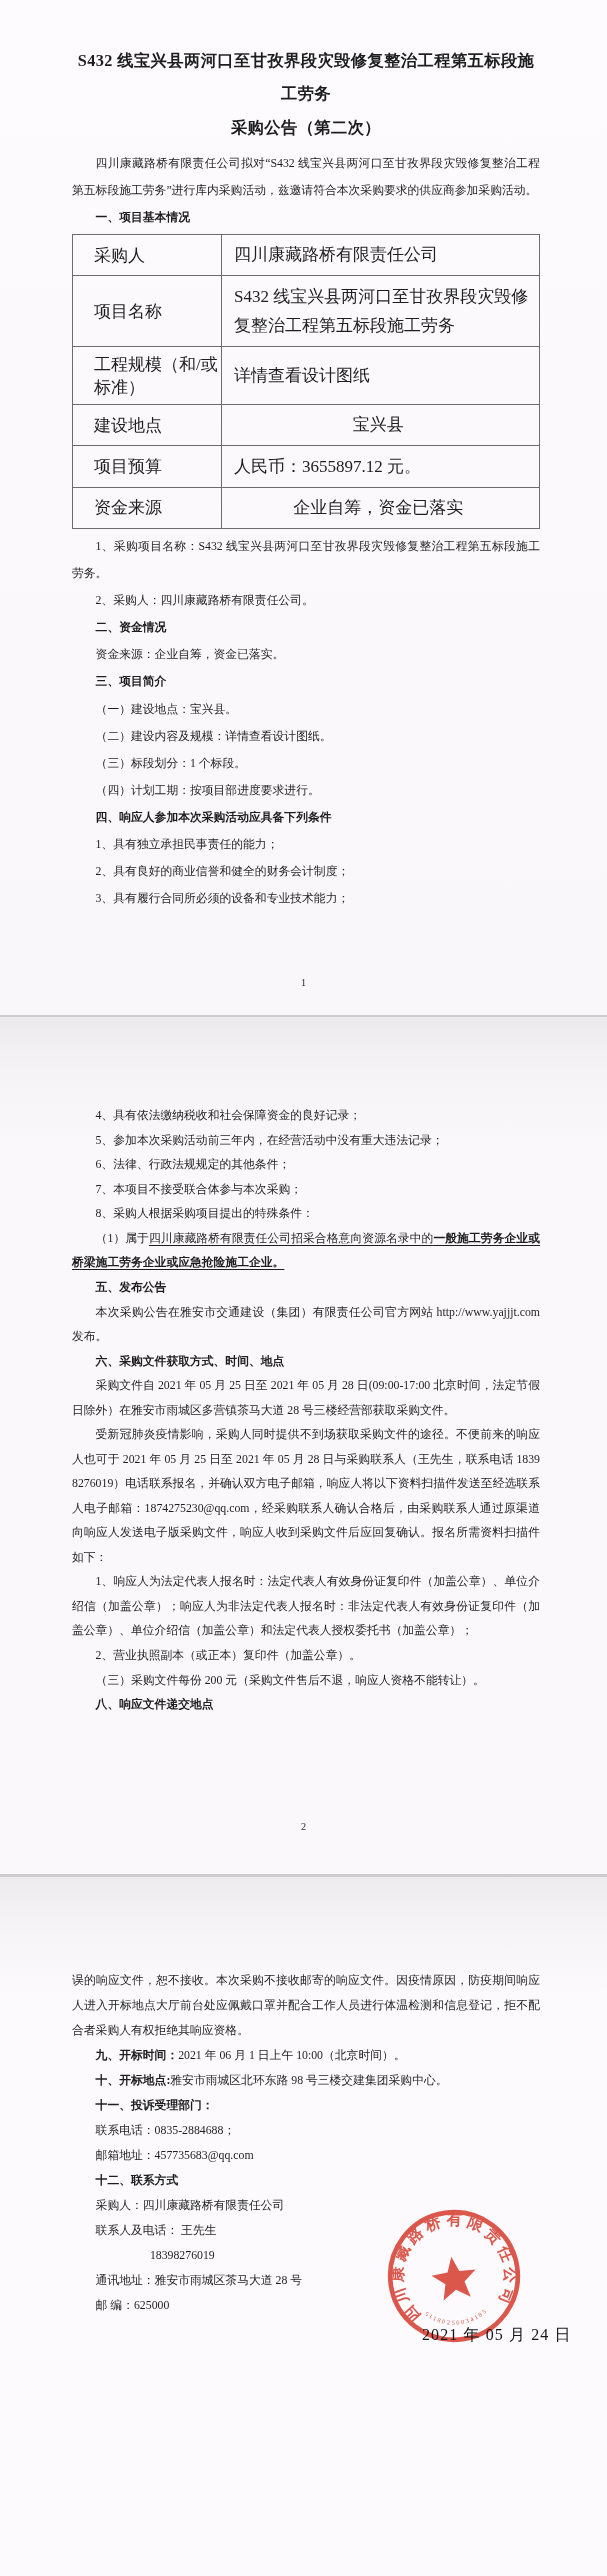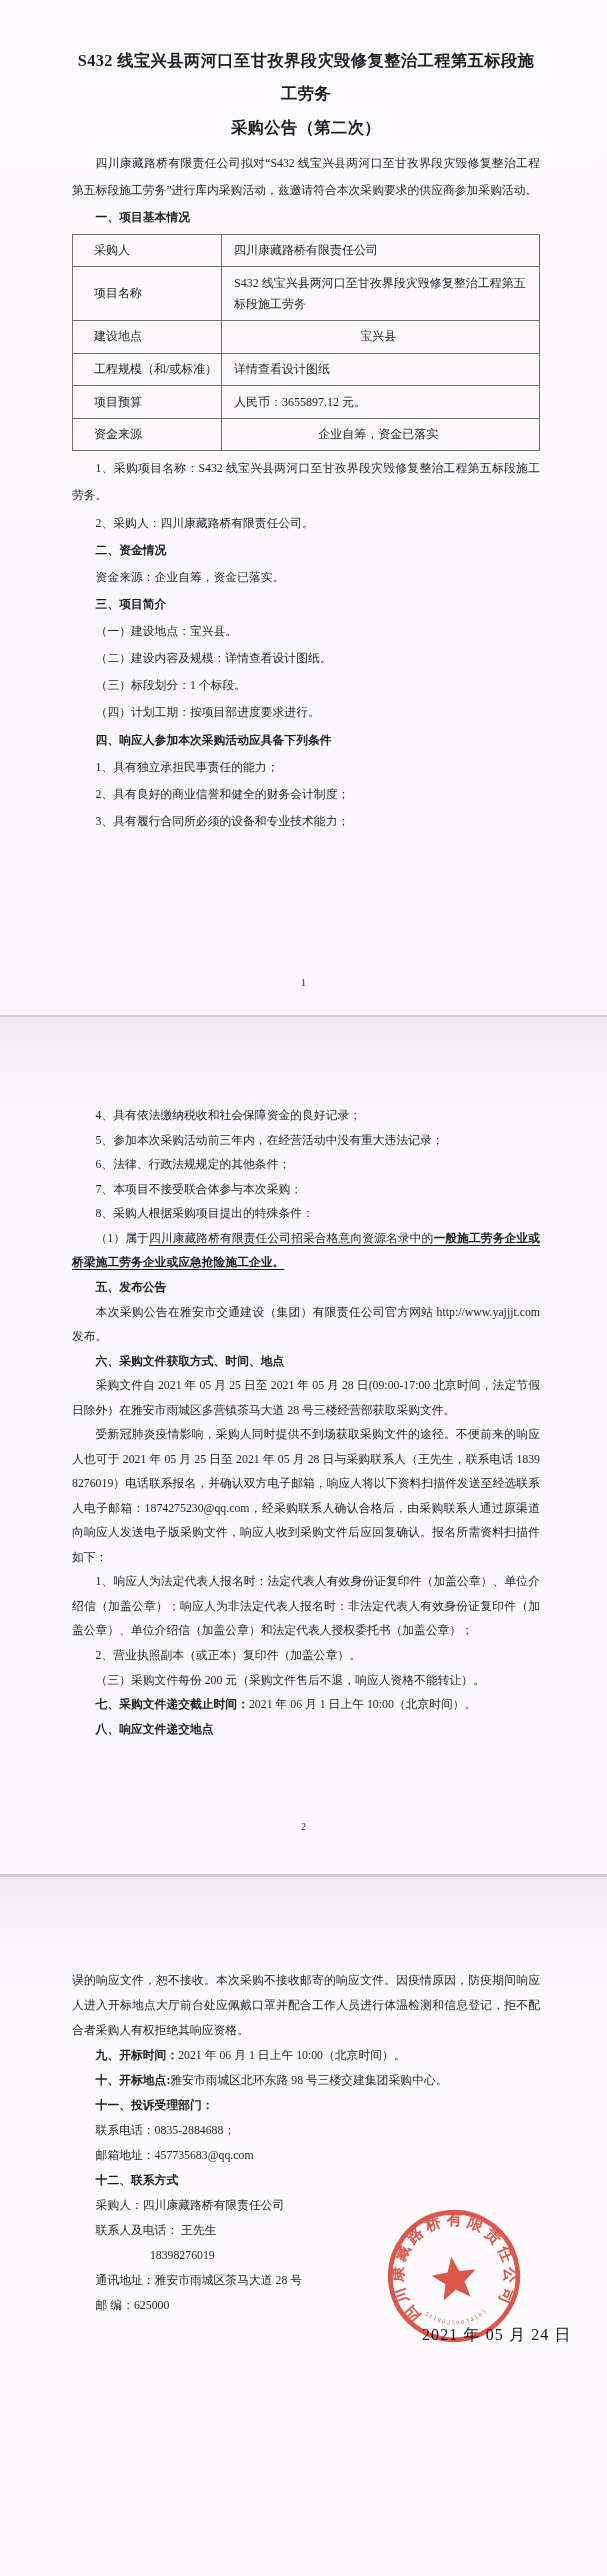--- a/index.html
+++ b/index.html
@@ -43,21 +43,21 @@
   .page2 .p,.page2 .h{line-height:2.08;}
   .page3 .p,.page3 .h{line-height:2.12;}
   .indent{text-indent:2em;}
   .h{font-weight:700;text-indent:2em;text-align:left;}
   .bhead{font-weight:700;}
   .u{text-decoration:underline;text-underline-offset:3px;text-decoration-thickness:1.1px;}
   .ub{text-decoration:underline;text-underline-offset:3px;text-decoration-thickness:1.1px;font-weight:700;}
   .ind-phone{text-indent:6.6em;}
   table.info{
     border-collapse:collapse;width:100%;
-    margin:2.3px 0 3.8px 0;font-size:12px;table-layout:fixed;
+    margin:2.3px 0 3.8px 0;font-size:17px;table-layout:fixed;
   }
   table.info th,table.info td{border:0.8px solid #6f6c6e;font-weight:400;vertical-align:middle;}
   table.info th{width:124px;text-align:left;padding:5.3px 3px 5.3px 21px;}
   table.info td{padding:5.3px 7.6px 5.3px 12px;line-height:1.75;}
   table.info td.center{text-align:center;padding-left:3px;}
   .pagenum{
     position:absolute;left:0;width:100%;text-align:center;
     font-size:10.2px;color:#2a2a2c;
   }
   .pn1{bottom:27px;}
@@ -92,26 +92,26 @@
       <tbody>
         <tr>
           <th>采购人</th>
           <td>四川康藏路桥有限责任公司</td>
         </tr>
         <tr>
           <th>项目名称</th>
           <td>S432 线宝兴县两河口至甘孜界段灾毁修复整治工程第五标段施工劳务</td>
         </tr>
         <tr>
+          <th>工程规模（和/或标准）</th>
+          <td>详情查看设计图纸</td>
+        </tr>
+        <tr>
           <th>建设地点</th>
           <td class="center">宝兴县</td>
-        </tr>
-        <tr>
-          <th>工程规模（和/或标准）</th>
-          <td>详情查看设计图纸</td>
         </tr>
         <tr>
           <th>项目预算</th>
           <td>人民币：3655897.12 元。</td>
         </tr>
         <tr>
           <th>资金来源</th>
           <td class="center">企业自筹，资金已落实</td>
         </tr>
       </tbody>
@@ -145,21 +145,20 @@
 
     <p class="h">五、发布公告</p>
     <p class="p indent">本次采购公告在雅安市交通建设（集团）有限责任公司官方网站 http://www.yajjjt.com 发布。</p>
     <p class="h">六、采购文件获取方式、时间、地点</p>
     <p class="p indent">采购文件自 2021 年 05 月 25 日至 2021 年 05 月 28 日(09:00-17:00 北京时间，法定节假日除外）在雅安市雨城区多营镇茶马大道 28 号三楼经营部获取采购文件。</p>
     <p class="p indent">受新冠肺炎疫情影响，采购人同时提供不到场获取采购文件的途径。不便前来的响应人也可于 2021 年 05 月 25 日至 2021 年 05 月 28 日与采购联系人（王先生，联系电话 18398276019）电话联系报名，并确认双方电子邮箱，响应人将以下资料扫描件发送至经选联系人电子邮箱：1874275230@qq.com，经采购联系人确认合格后，由采购联系人通过原渠道向响应人发送电子版采购文件，响应人收到采购文件后应回复确认。报名所需资料扫描件如下：</p>
     <p class="p indent">1、响应人为法定代表人报名时：法定代表人有效身份证复印件（加盖公章）、单位介绍信（加盖公章）；响应人为非法定代表人报名时：非法定代表人有效身份证复印件（加盖公章）、单位介绍信（加盖公章）和法定代表人授权委托书（加盖公章）；</p>
     <p class="p indent">2、营业执照副本（或正本）复印件（加盖公章）。</p>
     <p class="p indent">（三）采购文件每份 200 元（采购文件售后不退，响应人资格不能转让）。</p>
 
-    <p class="p indent"><span class="bhead">七、采购文件递交截止时间：</span><span>2021 年 06 月 1 日上午 10:00（北京时间）。</span></p>
 
     <p class="h">八、响应文件递交地点</p>
 
     <div class="pagenum pn2">2</div>
   </section>
 
   <section class="page page3">
     <p class="p">误的响应文件，恕不接收。本次采购不接收邮寄的响应文件。因疫情原因，防疫期间响应人进入开标地点大厅前台处应佩戴口罩并配合工作人员进行体温检测和信息登记，拒不配合者采购人有权拒绝其响应资格。</p>
 
     <p class="p indent"><span class="bhead">九、开标时间：</span><span>2021 年 06 月 1 日上午 10:00（北京时间）。</span></p>

